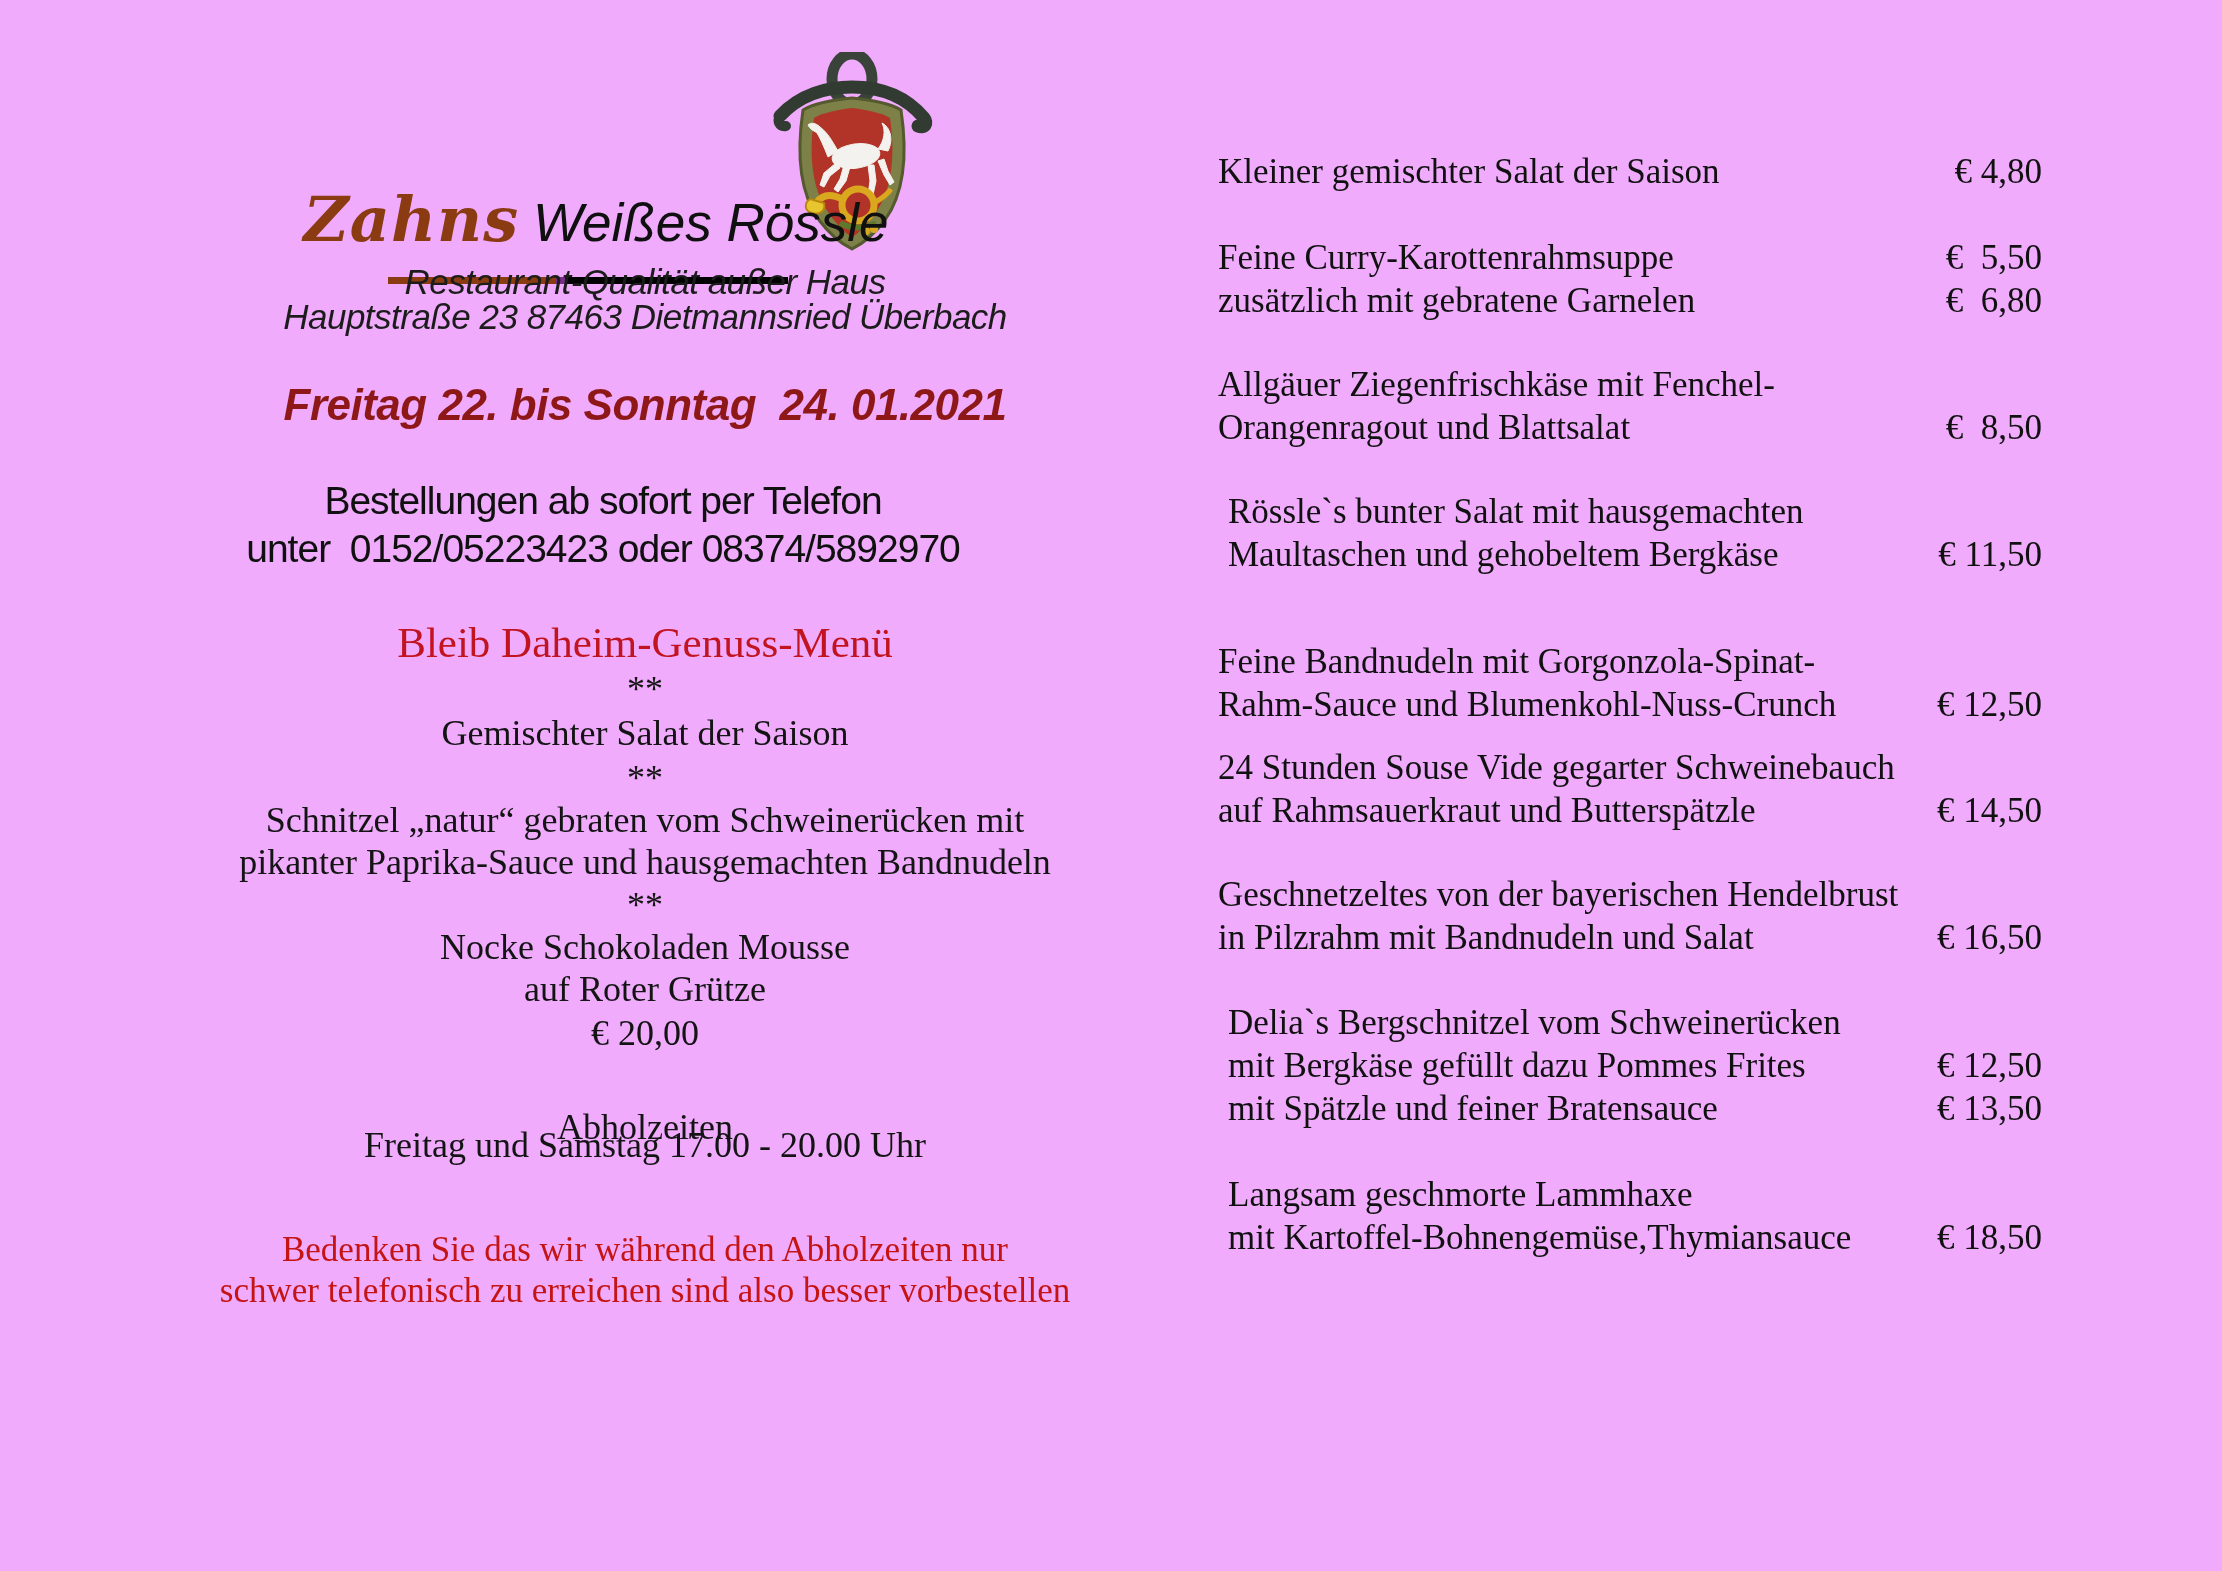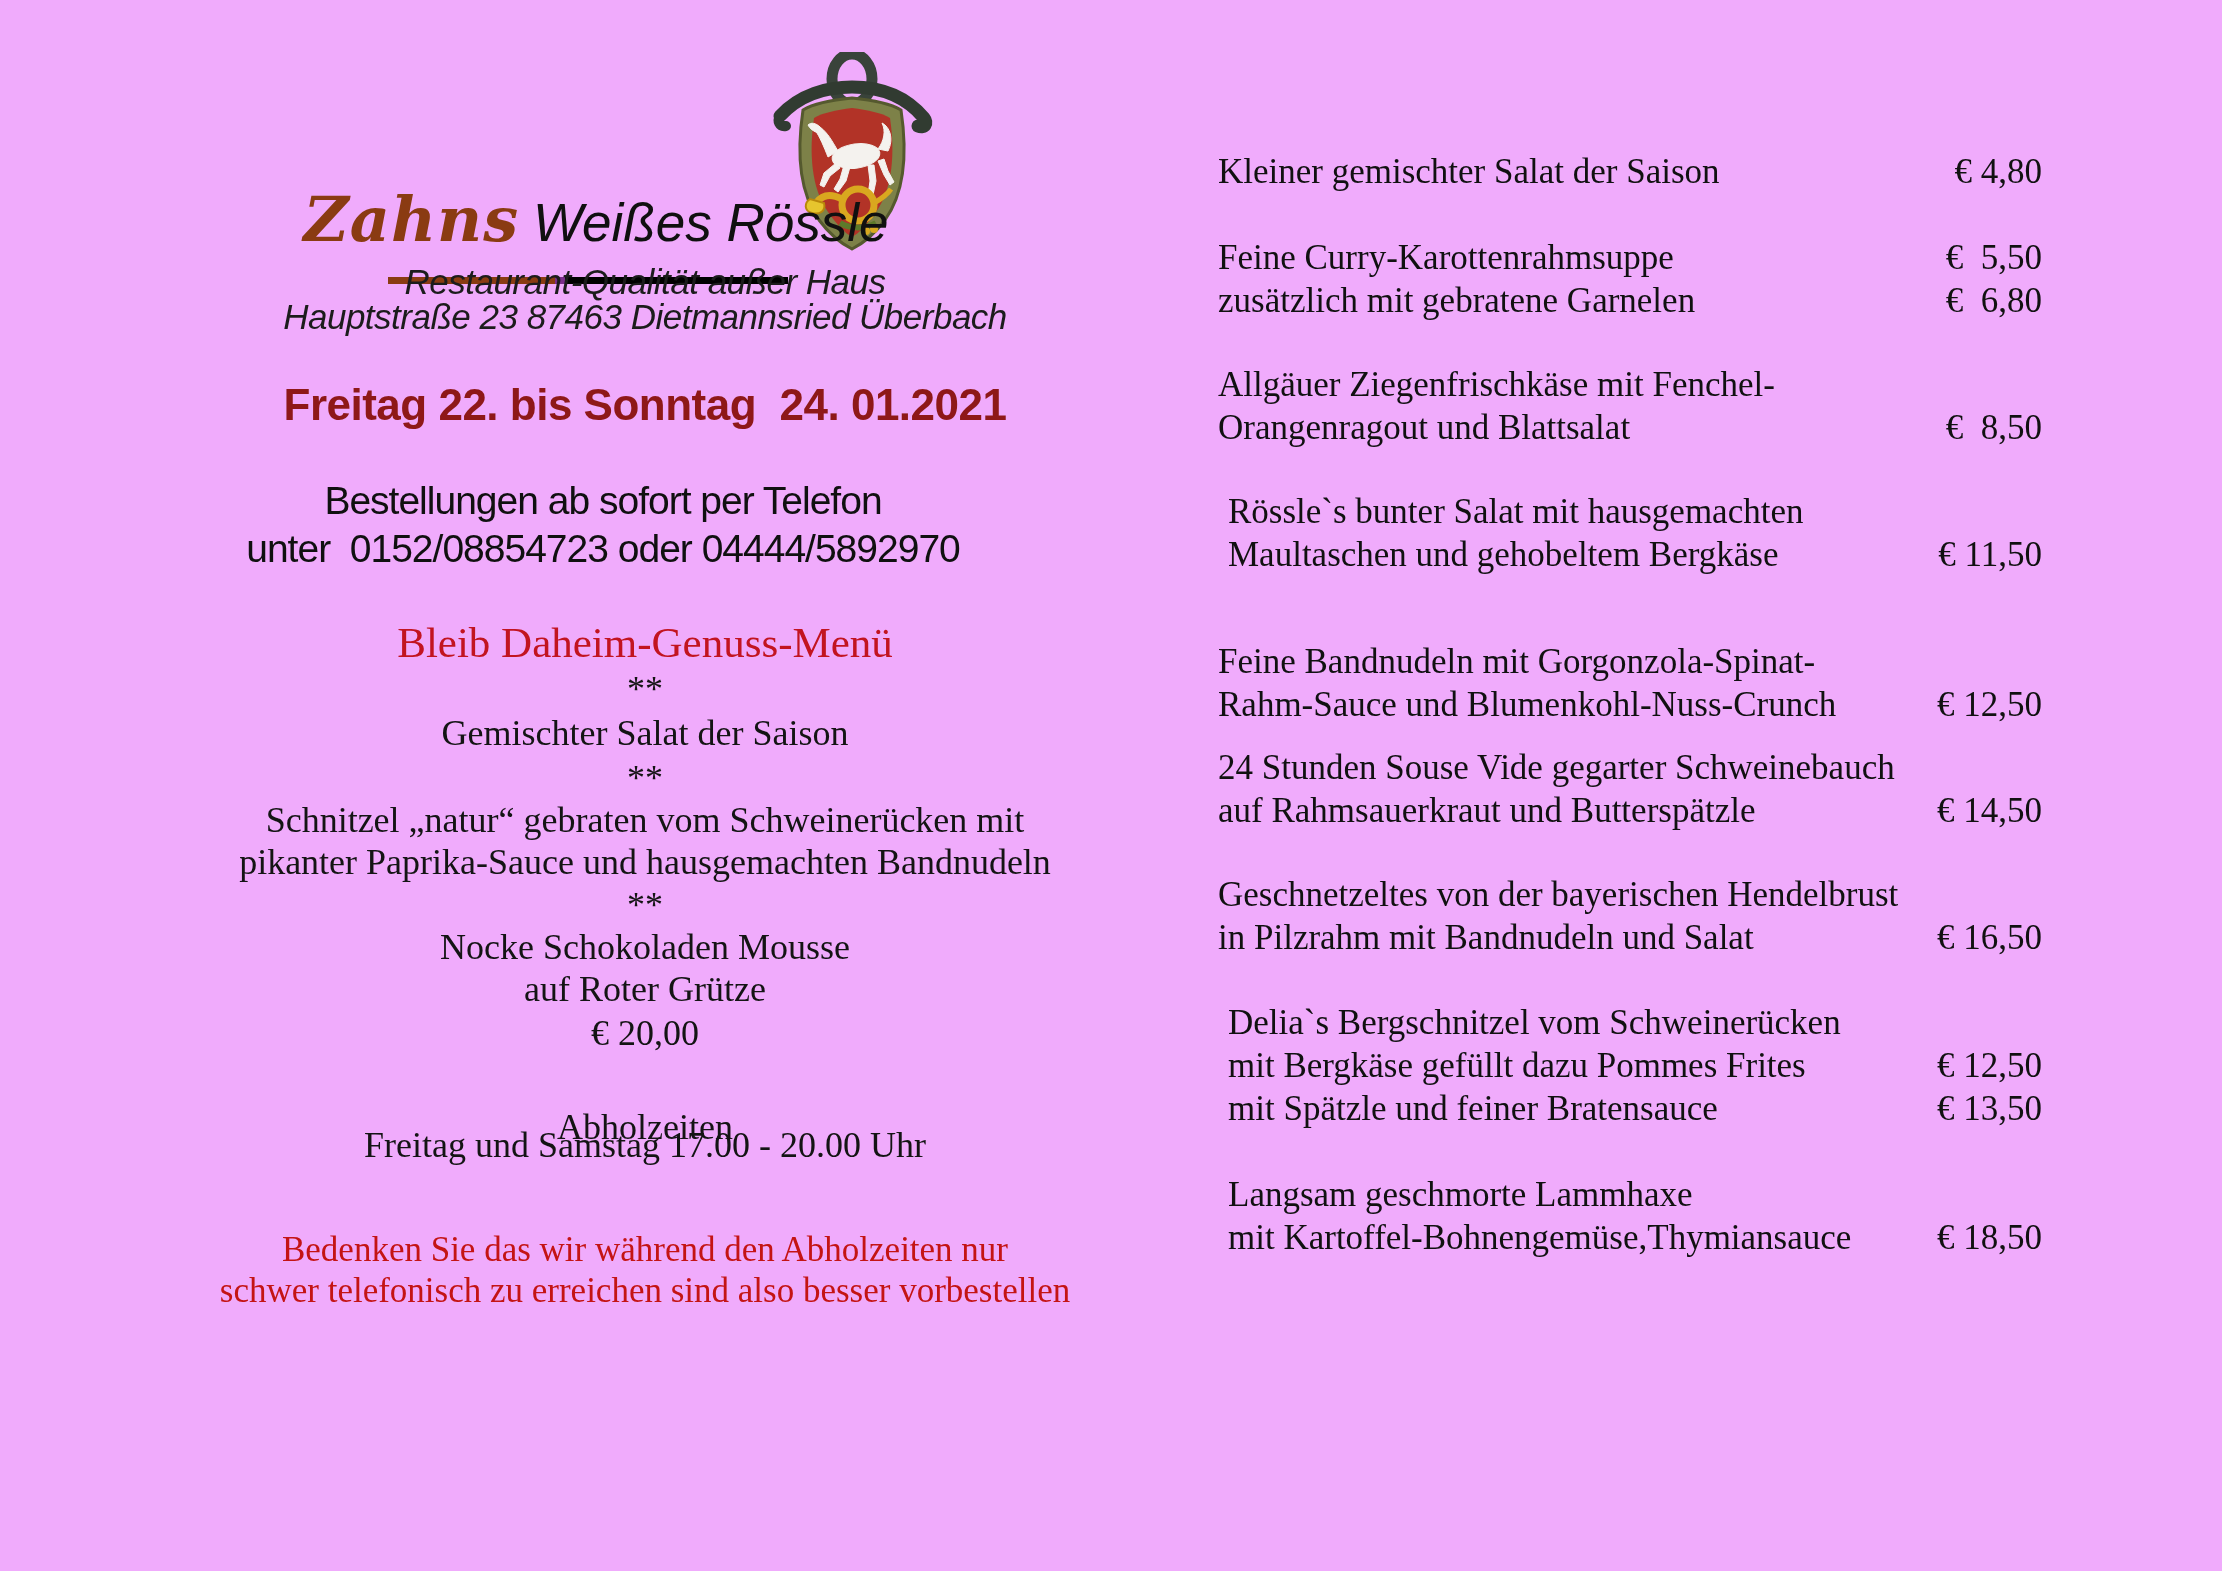--- a/index.html
+++ b/index.html
@@ -14,21 +14,21 @@
                 font-size:62px;color:#8a3b12;letter-spacing:1px;}
   .brand-name{font-family:"Liberation Sans",sans-serif;font-style:italic;font-size:53px;
               color:#101010;margin-left:14px;}
   .brand-underline{display:flex;width:400px;height:7px;margin:3px auto 0;}
   .u-brown{width:167px;background:#8a3b12;}
   .u-dot{width:10px;background:#7b2d8b;}
   .u-black{flex:1;background:#000;}
 
   .tagline,.address{font-family:"Liberation Sans",sans-serif;font-style:italic;
                     font-size:35px;color:#1c1c1c;letter-spacing:-0.5px;}
-  .date{font-family:"Liberation Sans",sans-serif;font-weight:bold;
+  .date{font-family:"Liberation Sans",sans-serif;font-style:italic;font-weight:bold;
         font-size:44px;color:#8e1818;letter-spacing:-0.5px;}
   .order{font-family:"Liberation Sans",sans-serif;font-size:39px;color:#101010;
          letter-spacing:-1px;transform:translateX(-42px);}
   .menu-title{font-size:43px;color:#c21420;}
   .sep,.course{font-size:36px;color:#141414;}
   .notice{font-size:35px;color:#c41414;}
 
   
   .crest{position:absolute;left:768px;top:52px;}
 
@@ -80,21 +80,21 @@
       <span class="u-brown"></span>
       <span class="u-dot"></span>
       <span class="u-black"></span>
     </div>
   </div>
 
   <div class="tagline abs-c" style="top:262px">Restaurant-Qualität außer Haus</div>
   <div class="address abs-c" style="top:297px">Hauptstraße 23 87463 Dietmannsried Überbach</div>
   <div class="date abs-c" style="top:380px">Freitag 22. bis Sonntag  24. 01.2021</div>
   <div class="order abs-c" style="top:479px">Bestellungen ab sofort per Telefon</div>
-  <div class="order abs-c" style="top:527px">unter  0152/08854723 oder 04444/5892970</div>
+  <div class="order abs-c" style="top:527px">unter  0152/05223423 oder 08374/5892970</div>
 
   <div class="menu-title abs-c" style="top:618px">Bleib Daheim-Genuss-Menü</div>
   <div class="sep abs-c" style="top:668px">**</div>
   <div class="course abs-c" style="top:712px">Gemischter Salat der Saison</div>
   <div class="sep abs-c" style="top:757px">**</div>
   <div class="course abs-c" style="top:841px">pikanter Paprika-Sauce und hausgemachten Bandnudeln</div>
   <div class="course abs-c" style="top:799px">Schnitzel „natur“ gebraten vom Schweinerücken mit</div>
   <div class="sep abs-c" style="top:884px">**</div>
   <div class="course abs-c" style="top:968px">auf Roter Grütze</div>
   <div class="course abs-c" style="top:926px">Nocke Schokoladen Mousse</div>

